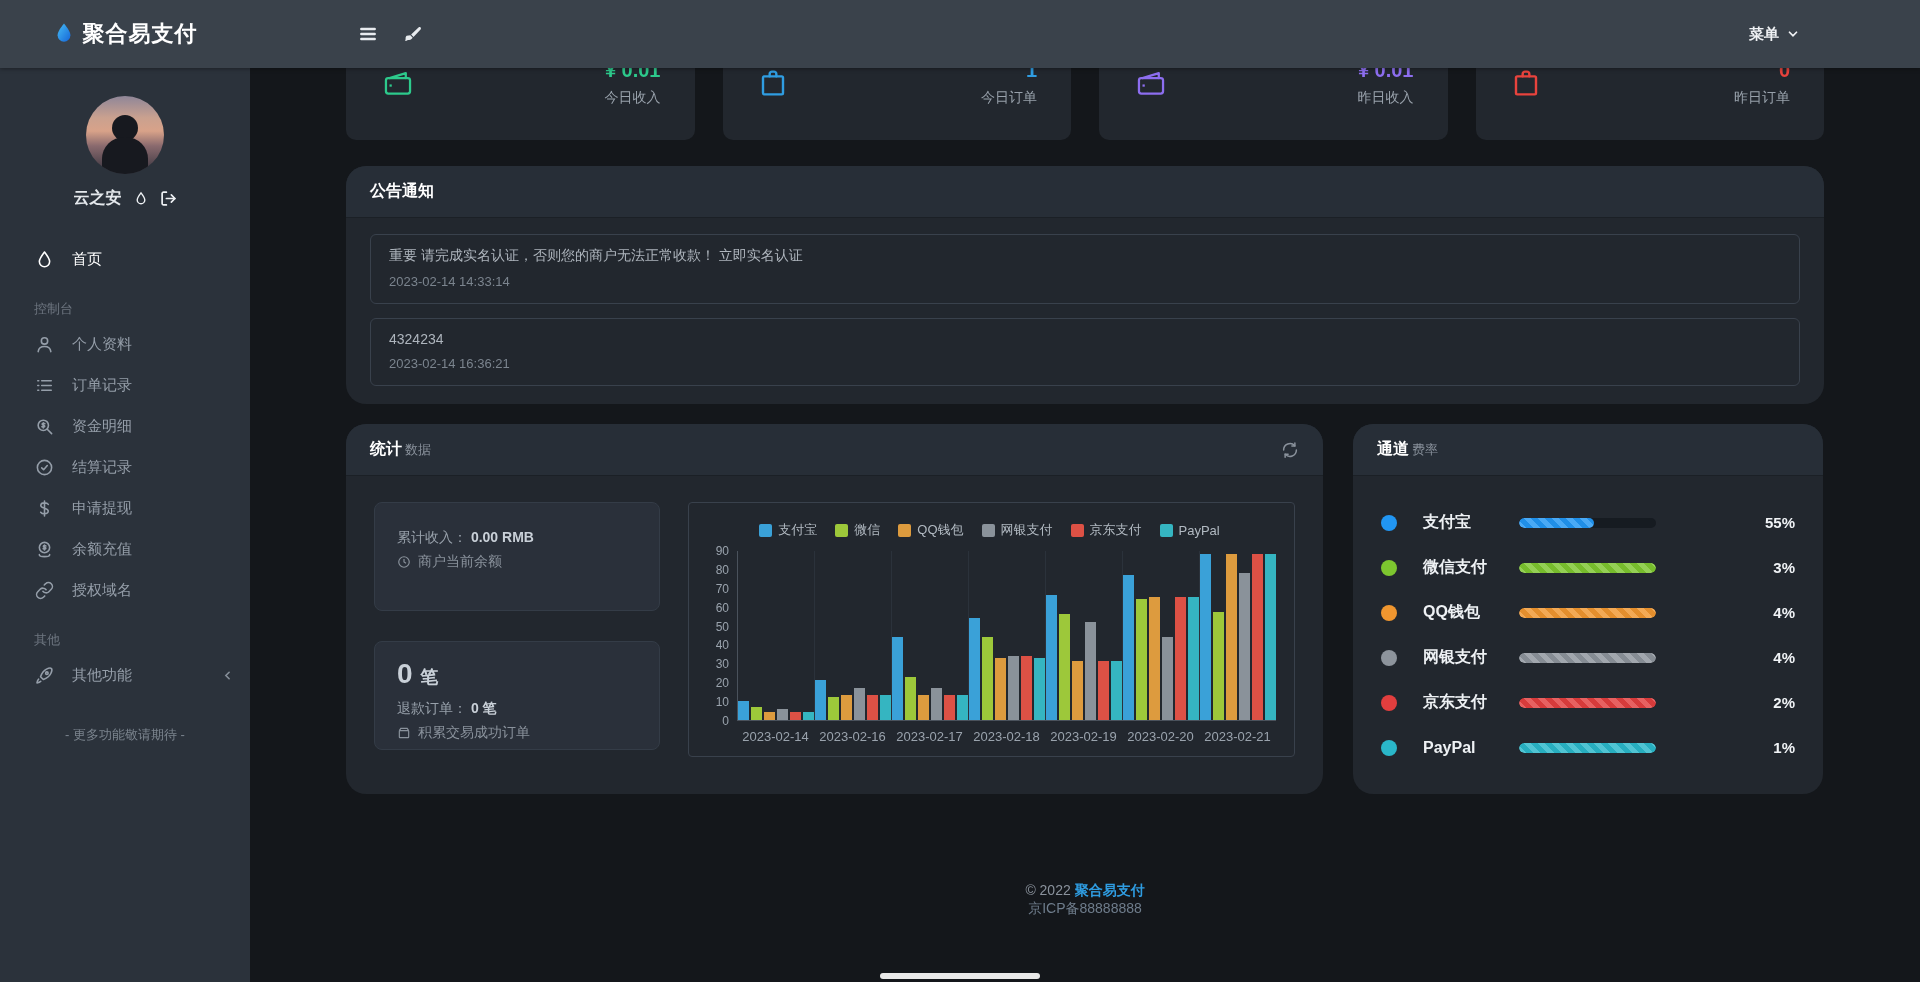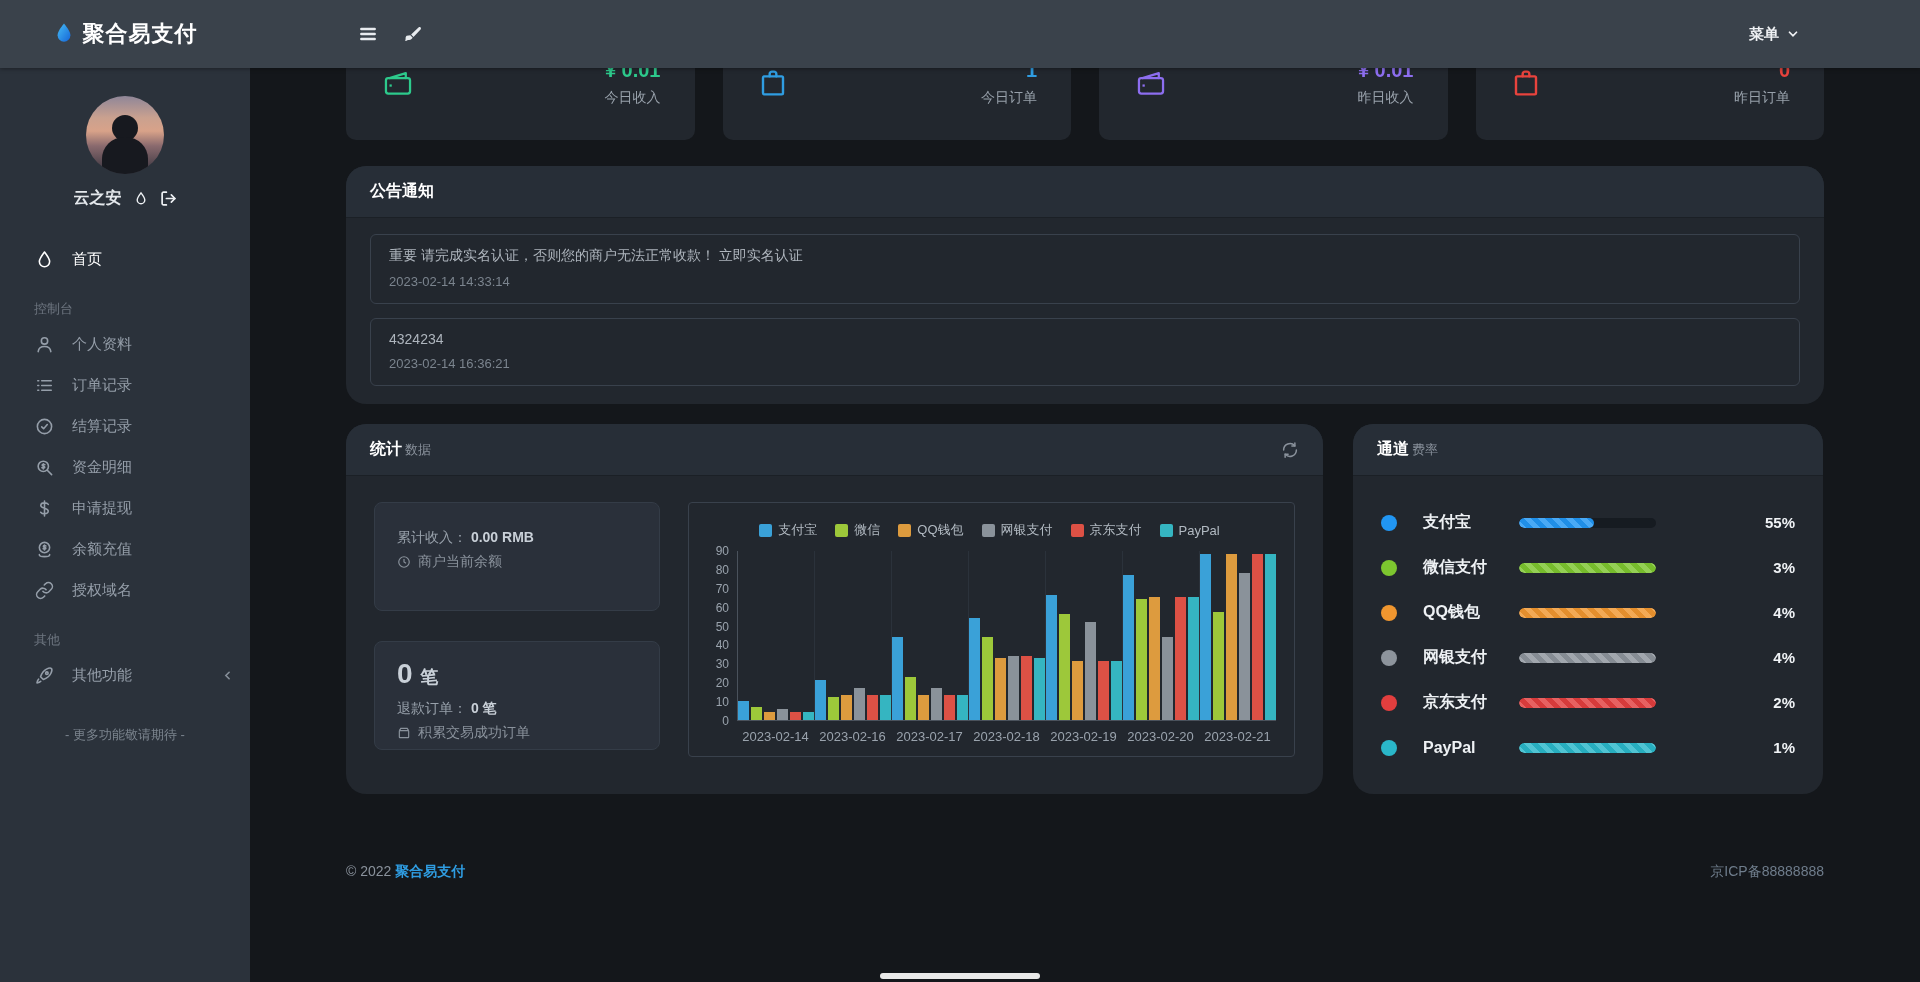--- a/index.html
+++ b/index.html
@@ -96,21 +96,21 @@
 
   .channels-body { padding:24px 28px; }
   .ch-row { display:flex; align-items:center; height:45px; }
   .ch-dot { width:16px; height:16px; border-radius:50%; flex:none; }
   .ch-label { font-size:16px; font-weight:bold; color:#eef1f4; margin-left:26px; width:96px; }
   .ch-track { width:137px; height:10px; border-radius:5px; background:#161b21; overflow:hidden; flex:none; }
   .ch-fill { height:100%; border-radius:5px;
     background-image:repeating-linear-gradient(45deg, rgba(255,255,255,.18) 0 5px, rgba(0,0,0,.05) 5px 10px); }
   .ch-pct { margin-left:auto; font-size:15px; font-weight:bold; color:#f0f3f6; }
 
-  .page-footer { display:flex; justify-content:space-between; align-items:center; margin-top:69px; font-size:14px; }
+  .page-footer { display:flex; justify-content:space-between; align-items:center; margin-top:88px; font-size:14px;flex-direction:column; }
   .copy { color:#8a929c; }
   .copy a { color:#2f9de2; text-decoration:none; font-weight:bold; cursor:pointer; }
   .icp { color:#6f7d8c; }
 
   .bottom-pill { position:fixed; left:50%; bottom:3px; transform:translateX(-50%); width:160px; height:6px; border-radius:3px; background:#e9e9e9; cursor:pointer; }
 </style>
 </head>
 <body>
 
 <nav class="navbar">
@@ -188,35 +188,35 @@
         <span class="mi-icon">
           <svg width="19" height="19" viewBox="0 0 24 24" fill="none" stroke="currentColor" stroke-width="2" stroke-linecap="round" stroke-linejoin="round">
             <path d="M8.5 6h12M8.5 12h12M8.5 18h12M3.5 6h1.2M3.5 12h1.2M3.5 18h1.2"></path>
           </svg>
         </span>
         <span>订单记录</span>
       </div>
       <div class="menu-item">
         <span class="mi-icon">
           <svg width="19" height="19" viewBox="0 0 24 24" fill="none" stroke="currentColor" stroke-width="2" stroke-linecap="round" stroke-linejoin="round">
-            <circle cx="12" cy="12" r="9"></circle>
-            <path d="M8.5 12.4l2.4 2.4 4.6-5.2"></path>
-          </svg>
-        </span>
-        <span>结算记录</span>
-      </div>
-      <div class="menu-item">
-        <span class="mi-icon">
-          <svg width="19" height="19" viewBox="0 0 24 24" fill="none" stroke="currentColor" stroke-width="2" stroke-linecap="round" stroke-linejoin="round">
             <circle cx="10.5" cy="10.5" r="6.5"></circle>
             <path d="M15.5 15.5L21 21"></path>
             <path d="M10.5 7.2v6.6M12.4 8.3c-.5-.5-3-.9-3.4.6-.4 1.8 3.6 1 3.3 2.8-.3 1.4-2.8 1.2-3.6.5"></path>
           </svg>
         </span>
         <span>资金明细</span>
+      </div>
+      <div class="menu-item">
+        <span class="mi-icon">
+          <svg width="19" height="19" viewBox="0 0 24 24" fill="none" stroke="currentColor" stroke-width="2" stroke-linecap="round" stroke-linejoin="round">
+            <circle cx="12" cy="12" r="9"></circle>
+            <path d="M8.5 12.4l2.4 2.4 4.6-5.2"></path>
+          </svg>
+        </span>
+        <span>结算记录</span>
       </div>
       <div class="menu-item">
         <span class="mi-icon">
           <svg width="19" height="19" viewBox="0 0 24 24" fill="none" stroke="currentColor" stroke-width="2" stroke-linecap="round" stroke-linejoin="round">
             <path d="M12 2.5v19M16.8 6.8c-.9-1.3-2.5-1.9-4.8-1.9-2.8 0-4.7 1.3-4.7 3.4 0 4.5 9.4 2.4 9.4 6.9 0 2.1-1.9 3.4-4.7 3.4-2.2 0-3.8-.5-4.8-1.9"></path>
           </svg>
         </span>
         <span>申请提现</span>
       </div>
       <div class="menu-item">

